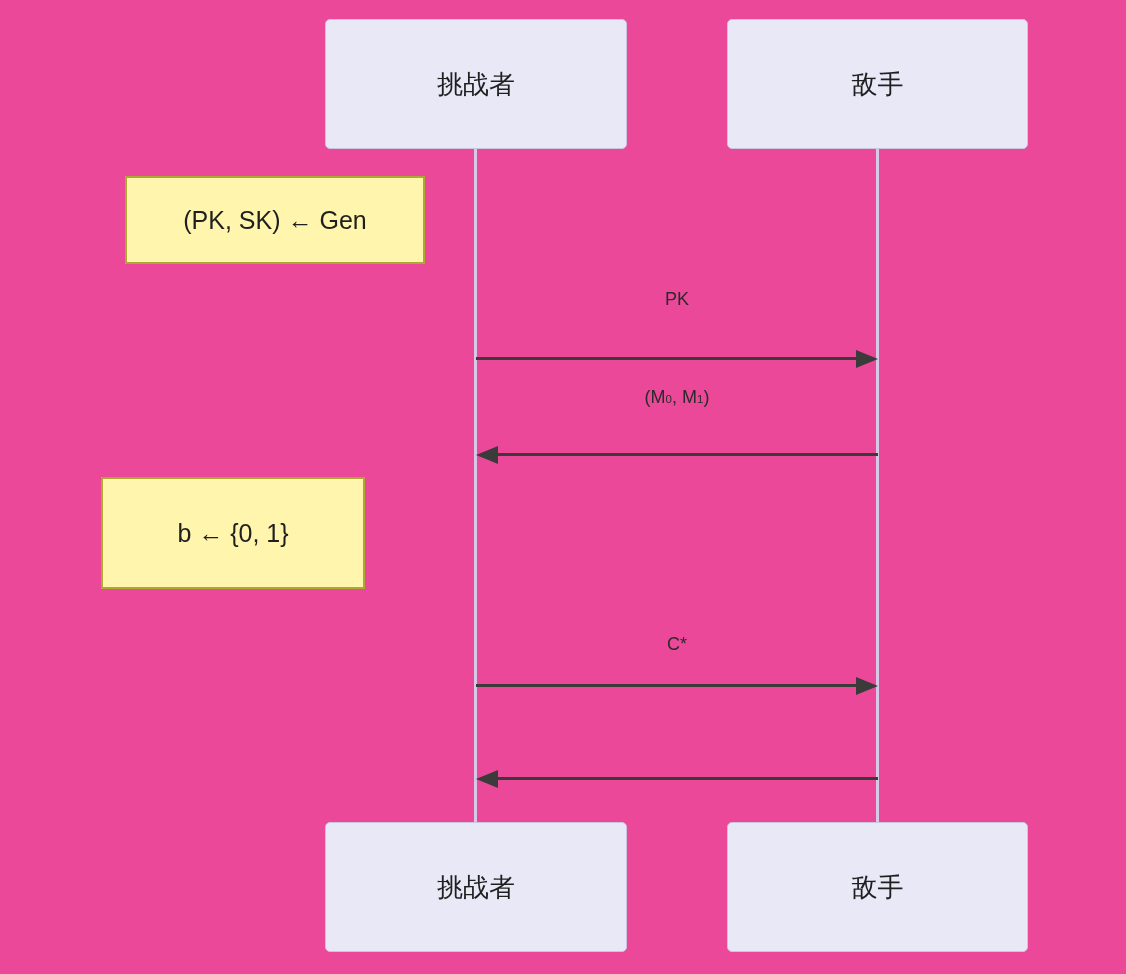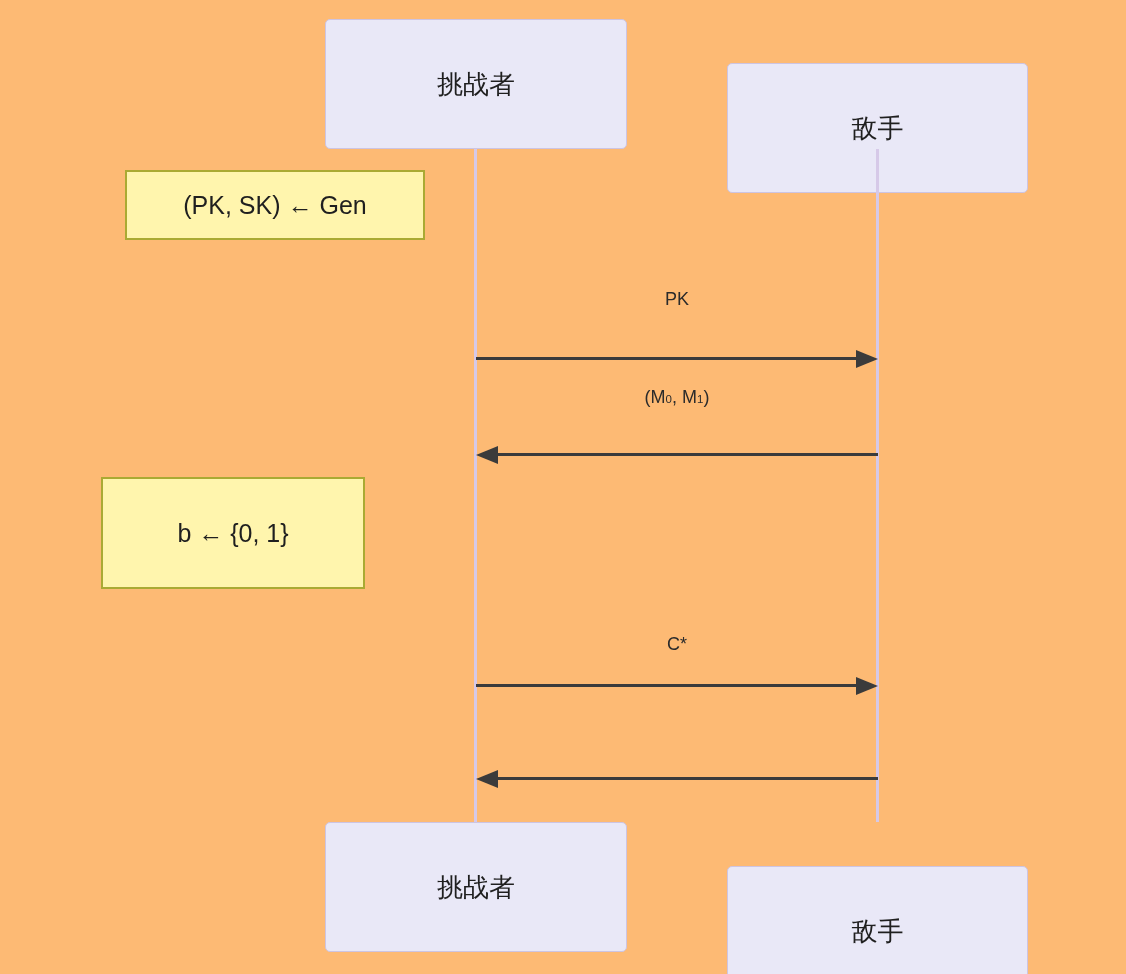--- a/index.html
+++ b/index.html
@@ -1,20 +1,20 @@
 <!DOCTYPE html>
 <html><head>
 <meta charset="utf-8">
 <style>
   html, body { margin: 0; padding: 0; background: #ffffff; }
   .canvas {
     position: relative;
     width: 1126px;
     height: 974px;
-    background: #fdba74;
+    background: #ec4899;
     font-family: "Liberation Sans", "DejaVu Sans", sans-serif;
     overflow: hidden;
   }
 
   
   .actor {
     position: absolute;
     width: 302px;
     height: 130px;
     background: #e9e8f7;
@@ -23,21 +23,21 @@
     display: flex;
     align-items: center;
     justify-content: center;
     font-size: 26px;
     color: #1f1f1f;
     box-sizing: border-box;
   }
   .actor.top    { top: 19px; }
   .actor.bottom { top: 822px; }
   .actor.left   { left: 325px; }
-  .actor.right  { left: 727px; width: 301px; margin-top: 44px; }
+  .actor.right  { left: 727px; width: 301px; }
 
   
   .lifeline {
     position: absolute;
     top: 149px;
     width: 3px;
     height: 673px;
     background: #d6c9e8;
   }
   .lifeline.left  { left: 474px; }
@@ -51,21 +51,21 @@
     box-sizing: border-box;
     display: flex;
     flex-direction: column;
     align-items: center;
     justify-content: center;
     font-size: 25px;
     line-height: 1.38;
     color: #1f1f1f;
     text-align: center;
   }
-  .note.note-1 { left: 125px; top: 170px; width: 300px; height: 70px; }
+  .note.note-1 { left: 125px; top: 176px; width: 300px; height: 88px; }
   .note.note-2 { left: 101px; top: 477px; width: 264px; height: 112px; }
 
   
   .msg-label {
     position: absolute;
     left: 476px;
     width: 402px;
     text-align: center;
     font-size: 18px;
     color: #2b2b2b;

